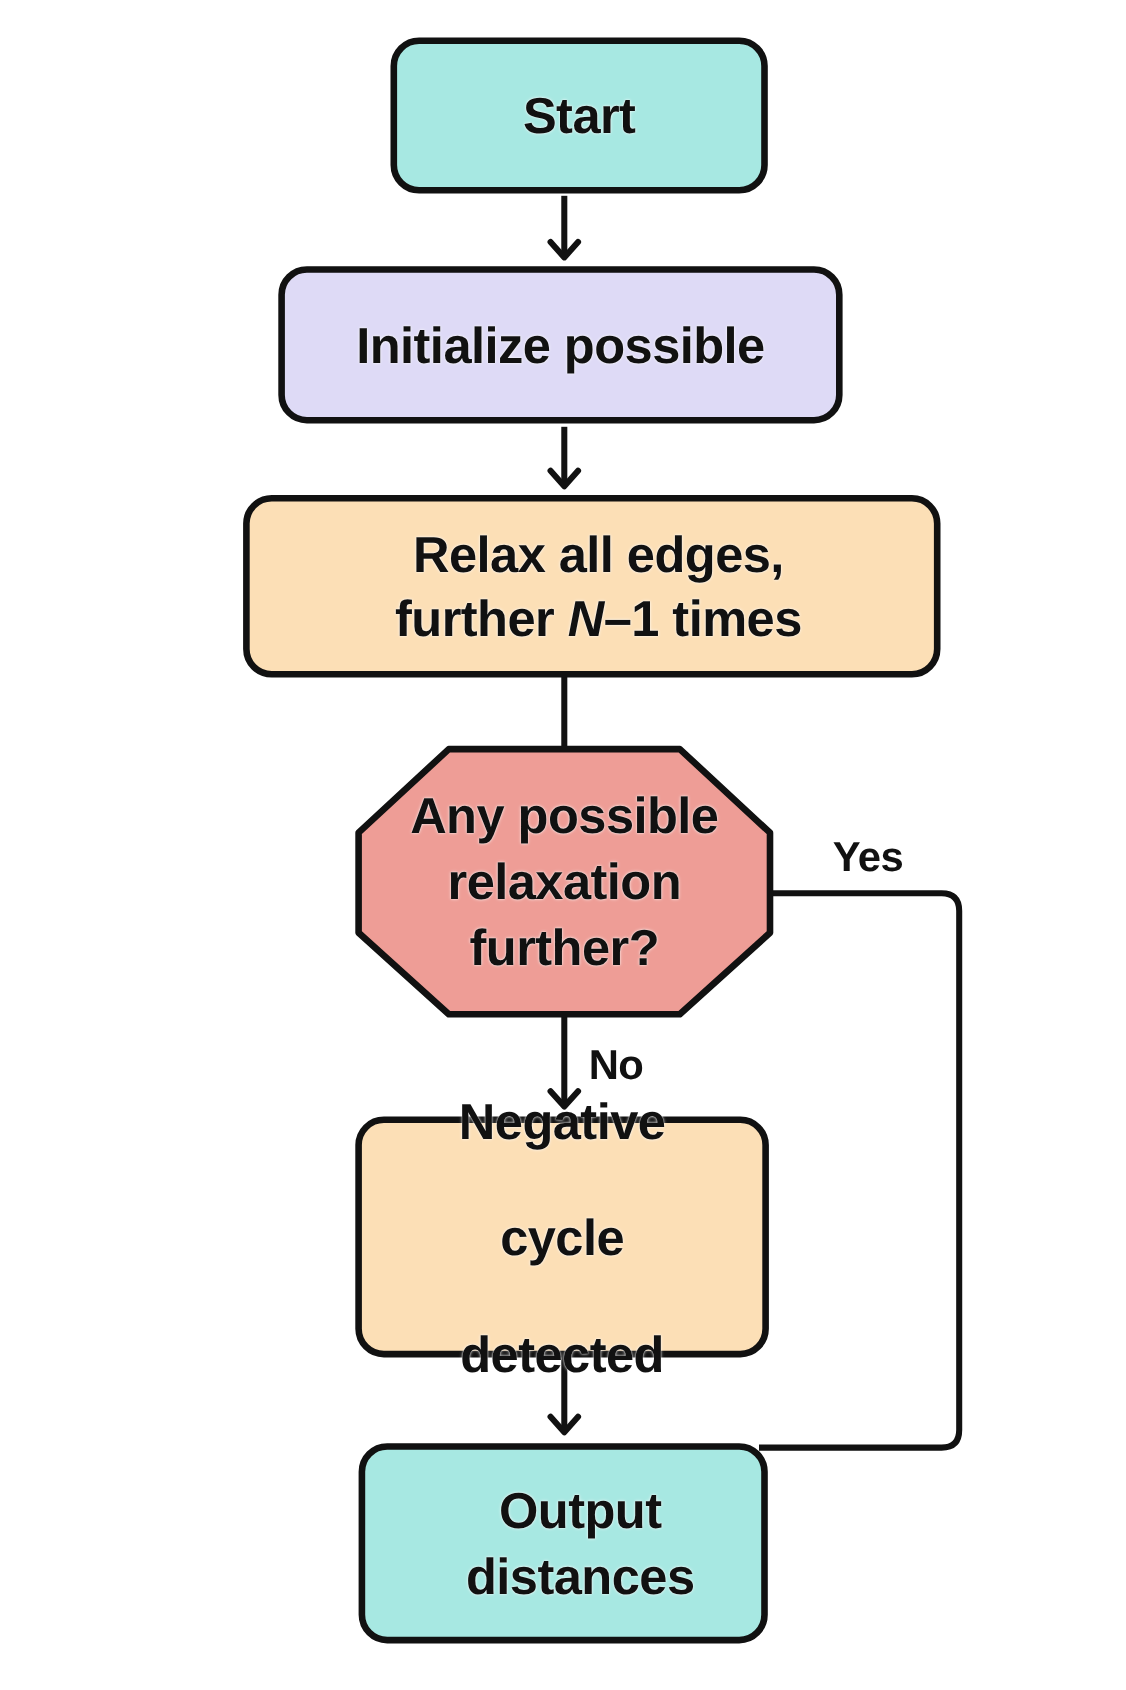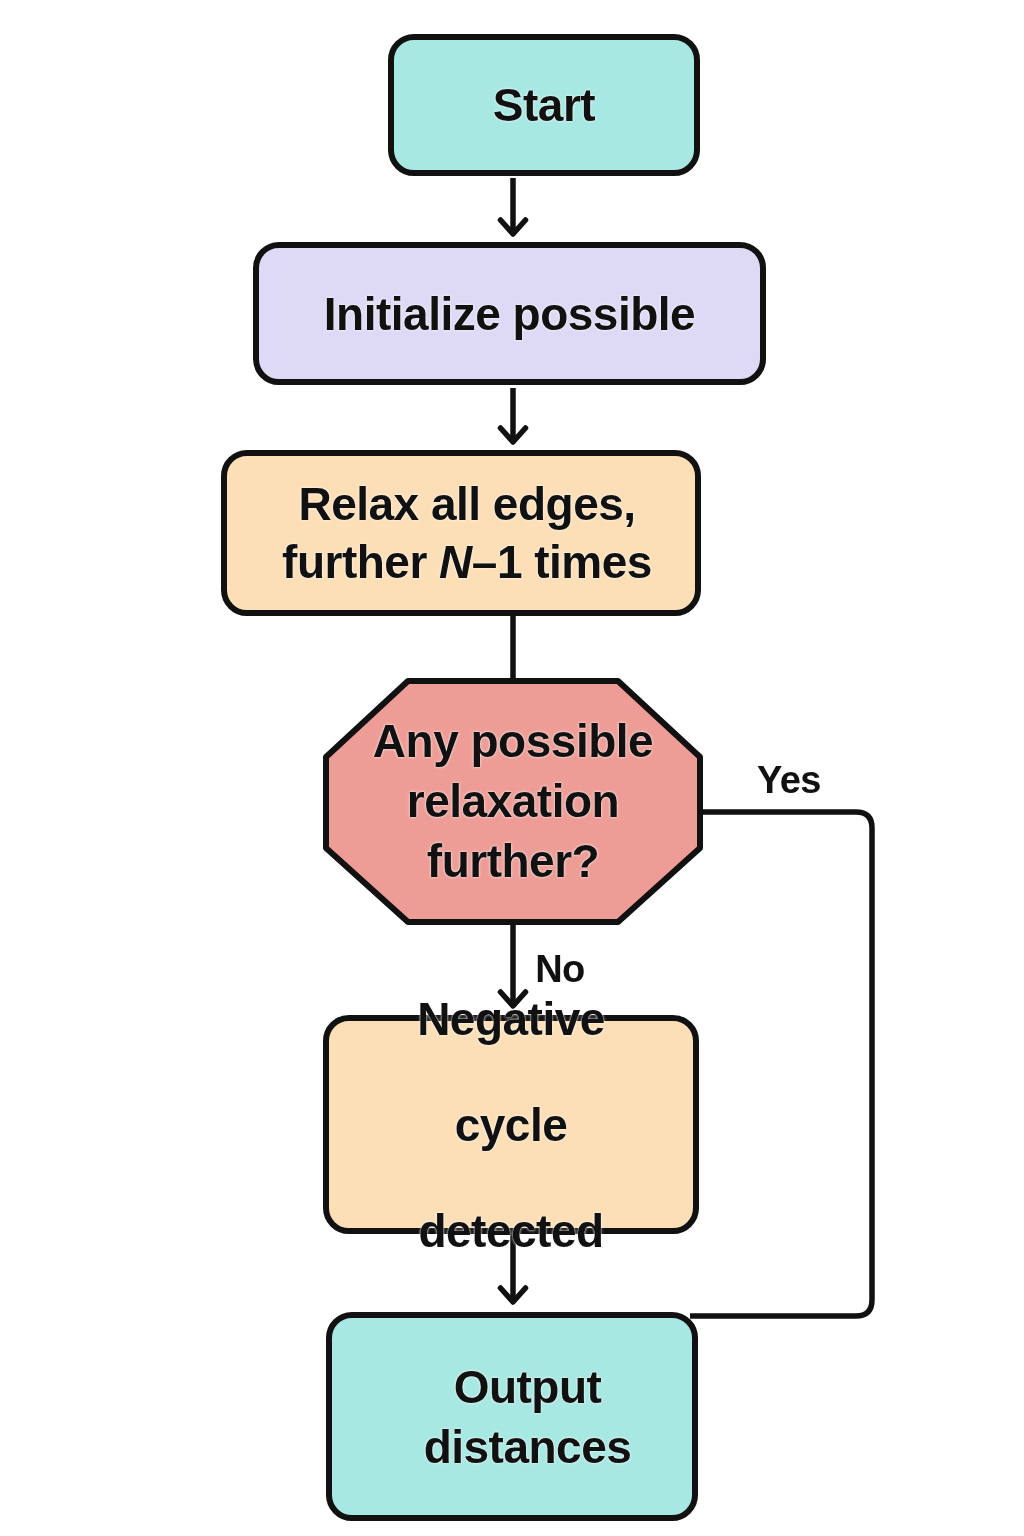--- a/index.html
+++ b/index.html
@@ -21,25 +21,25 @@
     align-items:center;justify-content:center;
     border:6px solid #111;
     border-radius:26px;
     font-weight:700;
     font-size:46px;
     line-height:58px;
     text-align:center;
     letter-spacing:-0.5px;
     text-shadow:0 0 3px rgba(255,255,255,.85),0 0 1px rgba(255,255,255,.9);
   }
-  .node-start      {left:355px;top:34px;  width:312px;height:142px;margin-left:33px;}
+  .node-start      {left:355px;top:34px;  width:343px;height:142px;}
   .node-initialize {left:253px;top:242px; width:513px;height:143px;}
-  .node-relax      {left:221px;top:450px; width:480px;height:166px;padding-left:12px;}
+  .node-relax      {left:221px;top:450px; width:634px;height:166px;padding-left:12px;}
   .node-negative   {left:323px;top:1015px;width:376px;height:219px;line-height:60px;}
-  .node-output     {left:326px;top:1312px;width:372px;height:209px;line-height:60px;padding-left:31px;}
+  .node-output     {left:326px;top:1312px;width:372px;height:182px;line-height:60px;padding-left:31px;}
   .decision-label{
     position:absolute;
     left:343px;top:701px;width:340px;height:200px;
     display:flex;flex-direction:column;align-items:center;justify-content:center;
     font-weight:700;font-size:46px;line-height:60px;text-align:center;
     letter-spacing:-0.5px;
     text-shadow:0 0 3px rgba(255,255,255,.85),0 0 1px rgba(255,255,255,.9);
   }
   .edge-label{
     position:absolute;

